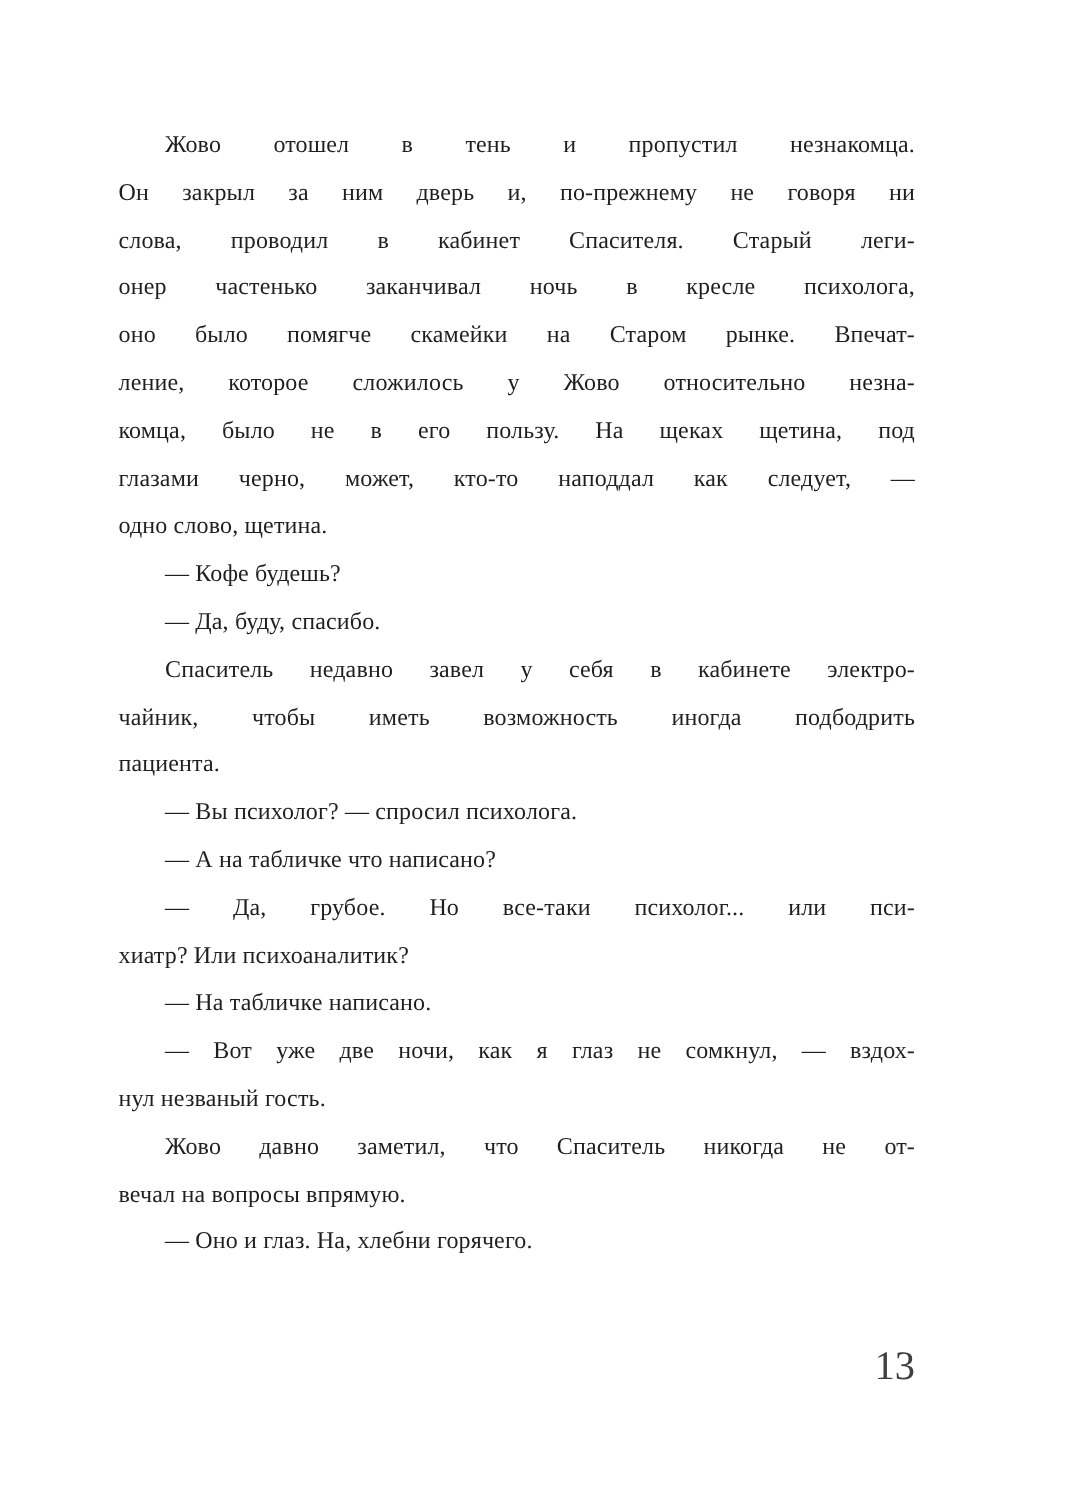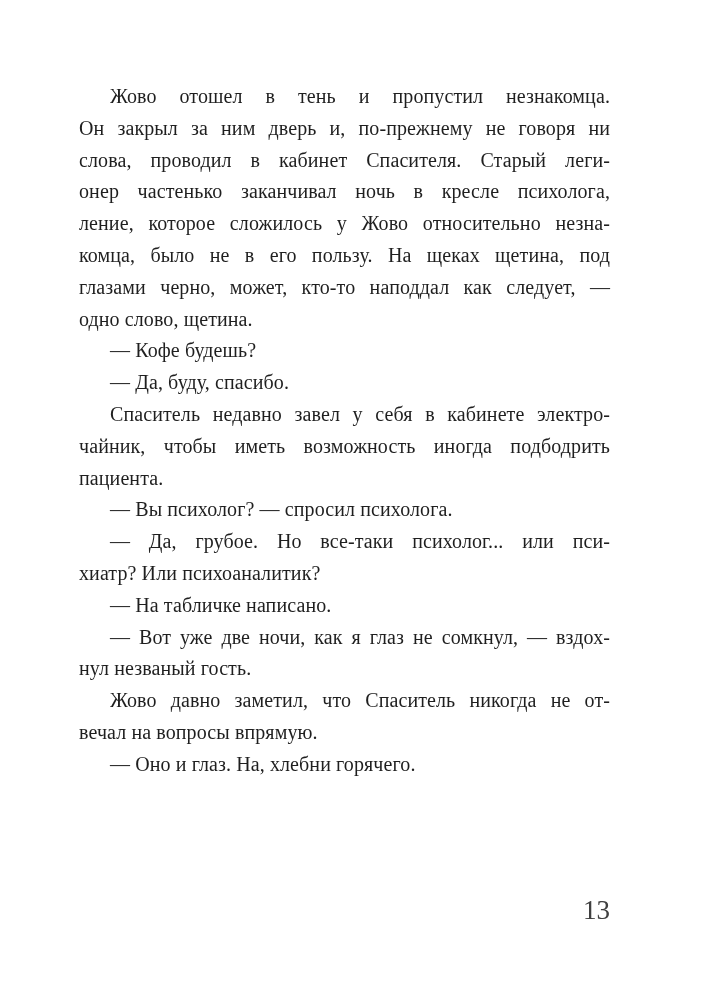--- a/index.html
+++ b/index.html
@@ -16,21 +16,21 @@
     font-family: "Liberation Serif", "DejaVu Serif", serif;
     color: #1f1f1f;
   }
   .text-block {
     position: absolute;
     left: 79px;
     top: 81px;
     width: 531px;
   }
   .line {
-    font-size: 20px;
+    font-size: 16px;
     line-height: 31.8px;
     text-align: justify;
     text-align-last: justify;
     white-space: normal;
     letter-spacing: 0.1px;
   }
   .line.last {
     text-align-last: left;
   }
   .paragraph .line:first-child {
@@ -50,38 +50,42 @@
 </head>
 <body>
 
 <div class="page">
   <div class="text-block">
       <div class="paragraph">
         <div class="line">Жово отошел в тень и пропустил незнакомца.</div>
         <div class="line">Он закрыл за ним дверь и, по-прежнему не говоря ни</div>
         <div class="line">слова, проводил в кабинет Спасителя. Старый леги-</div>
         <div class="line">онер частенько заканчивал ночь в кресле психолога,</div>
+        <div class="line">оно было помягче скамейки на Старом рынке. Впечат-</div>
         <div class="line">ление, которое сложилось у Жово относительно незна-</div>
         <div class="line">комца, было не в его пользу. На щеках щетина, под</div>
         <div class="line">глазами черно, может, кто-то наподдал как следует, —</div>
         <div class="line last">одно слово, щетина.</div>
       </div>
       <div class="paragraph">
         <div class="line last">— Кофе будешь?</div>
       </div>
       <div class="paragraph">
         <div class="line last">— Да, буду, спасибо.</div>
       </div>
       <div class="paragraph">
         <div class="line">Спаситель недавно завел у себя в кабинете электро-</div>
         <div class="line">чайник, чтобы иметь возможность иногда подбодрить</div>
         <div class="line last">пациента.</div>
       </div>
       <div class="paragraph">
         <div class="line last">— Вы психолог? — спросил психолога.</div>
+      </div>
+      <div class="paragraph">
+        <div class="line last">— А на табличке что написано?</div>
       </div>
       <div class="paragraph">
         <div class="line">— Да, грубое. Но все-таки психолог... или пси-</div>
         <div class="line last">хиатр? Или психоаналитик?</div>
       </div>
       <div class="paragraph">
         <div class="line last">— На табличке написано.</div>
       </div>
       <div class="paragraph">
         <div class="line">— Вот уже две ночи, как я глаз не сомкнул, — вздох-</div>

